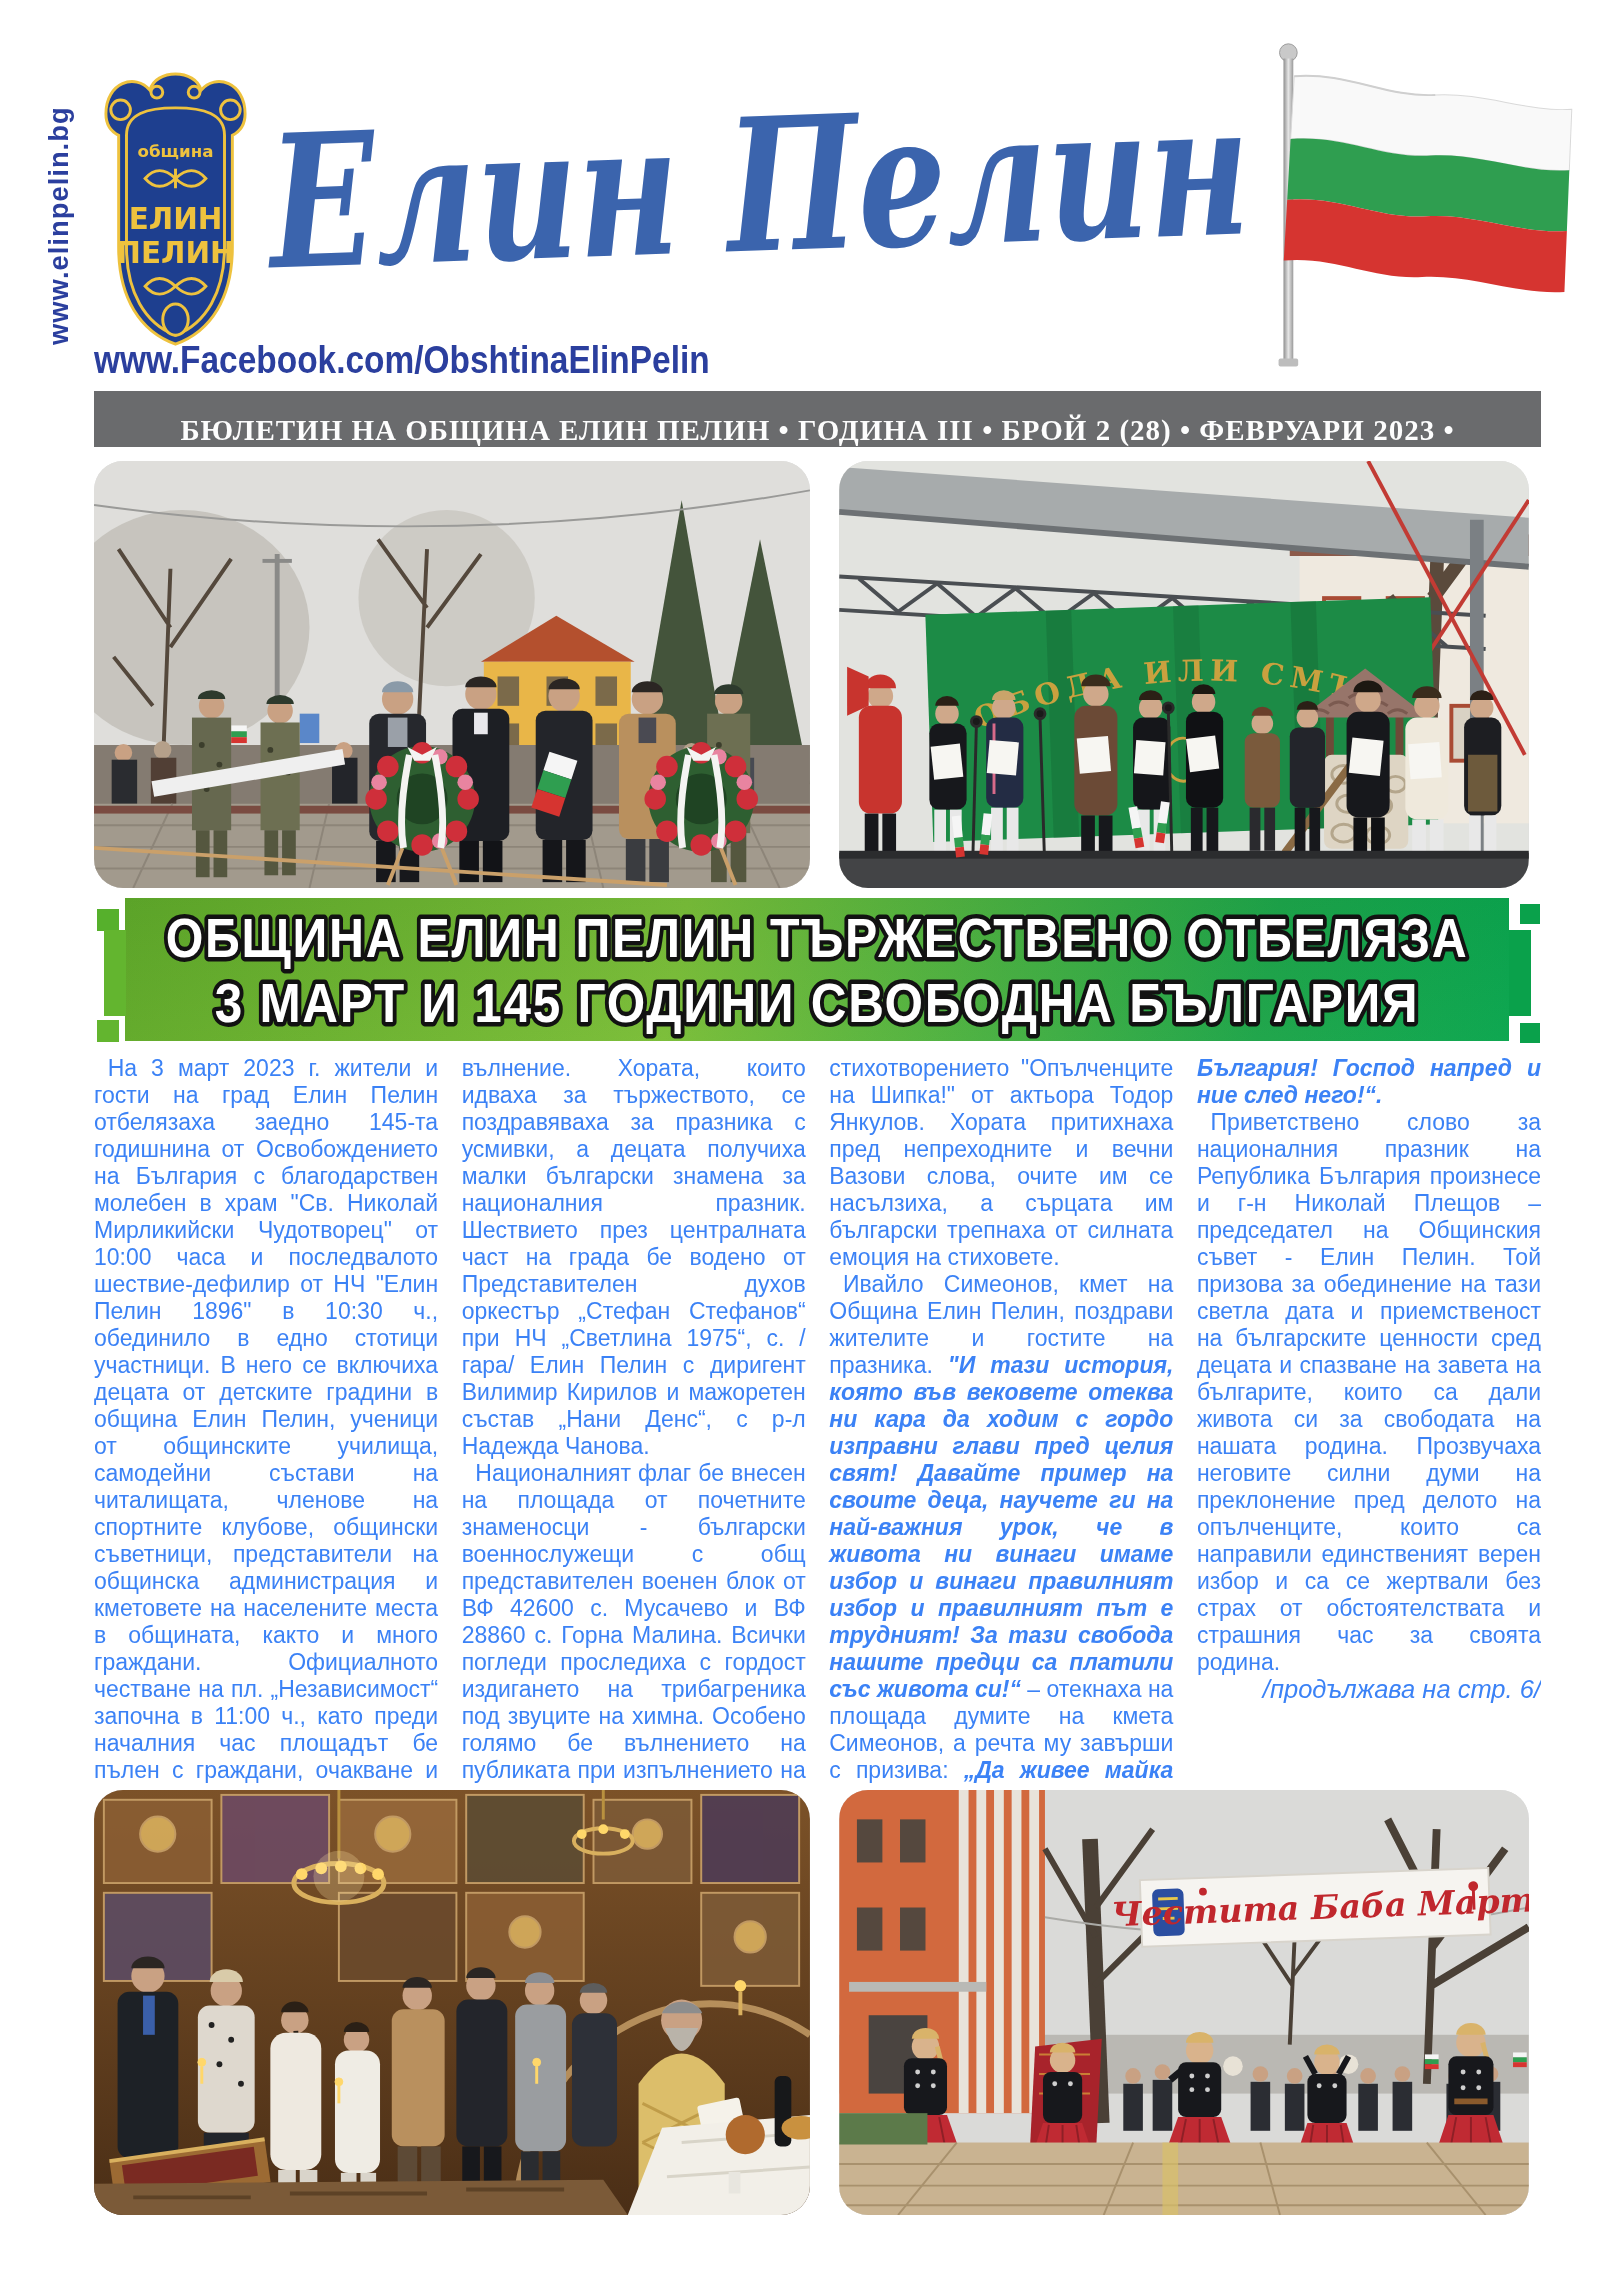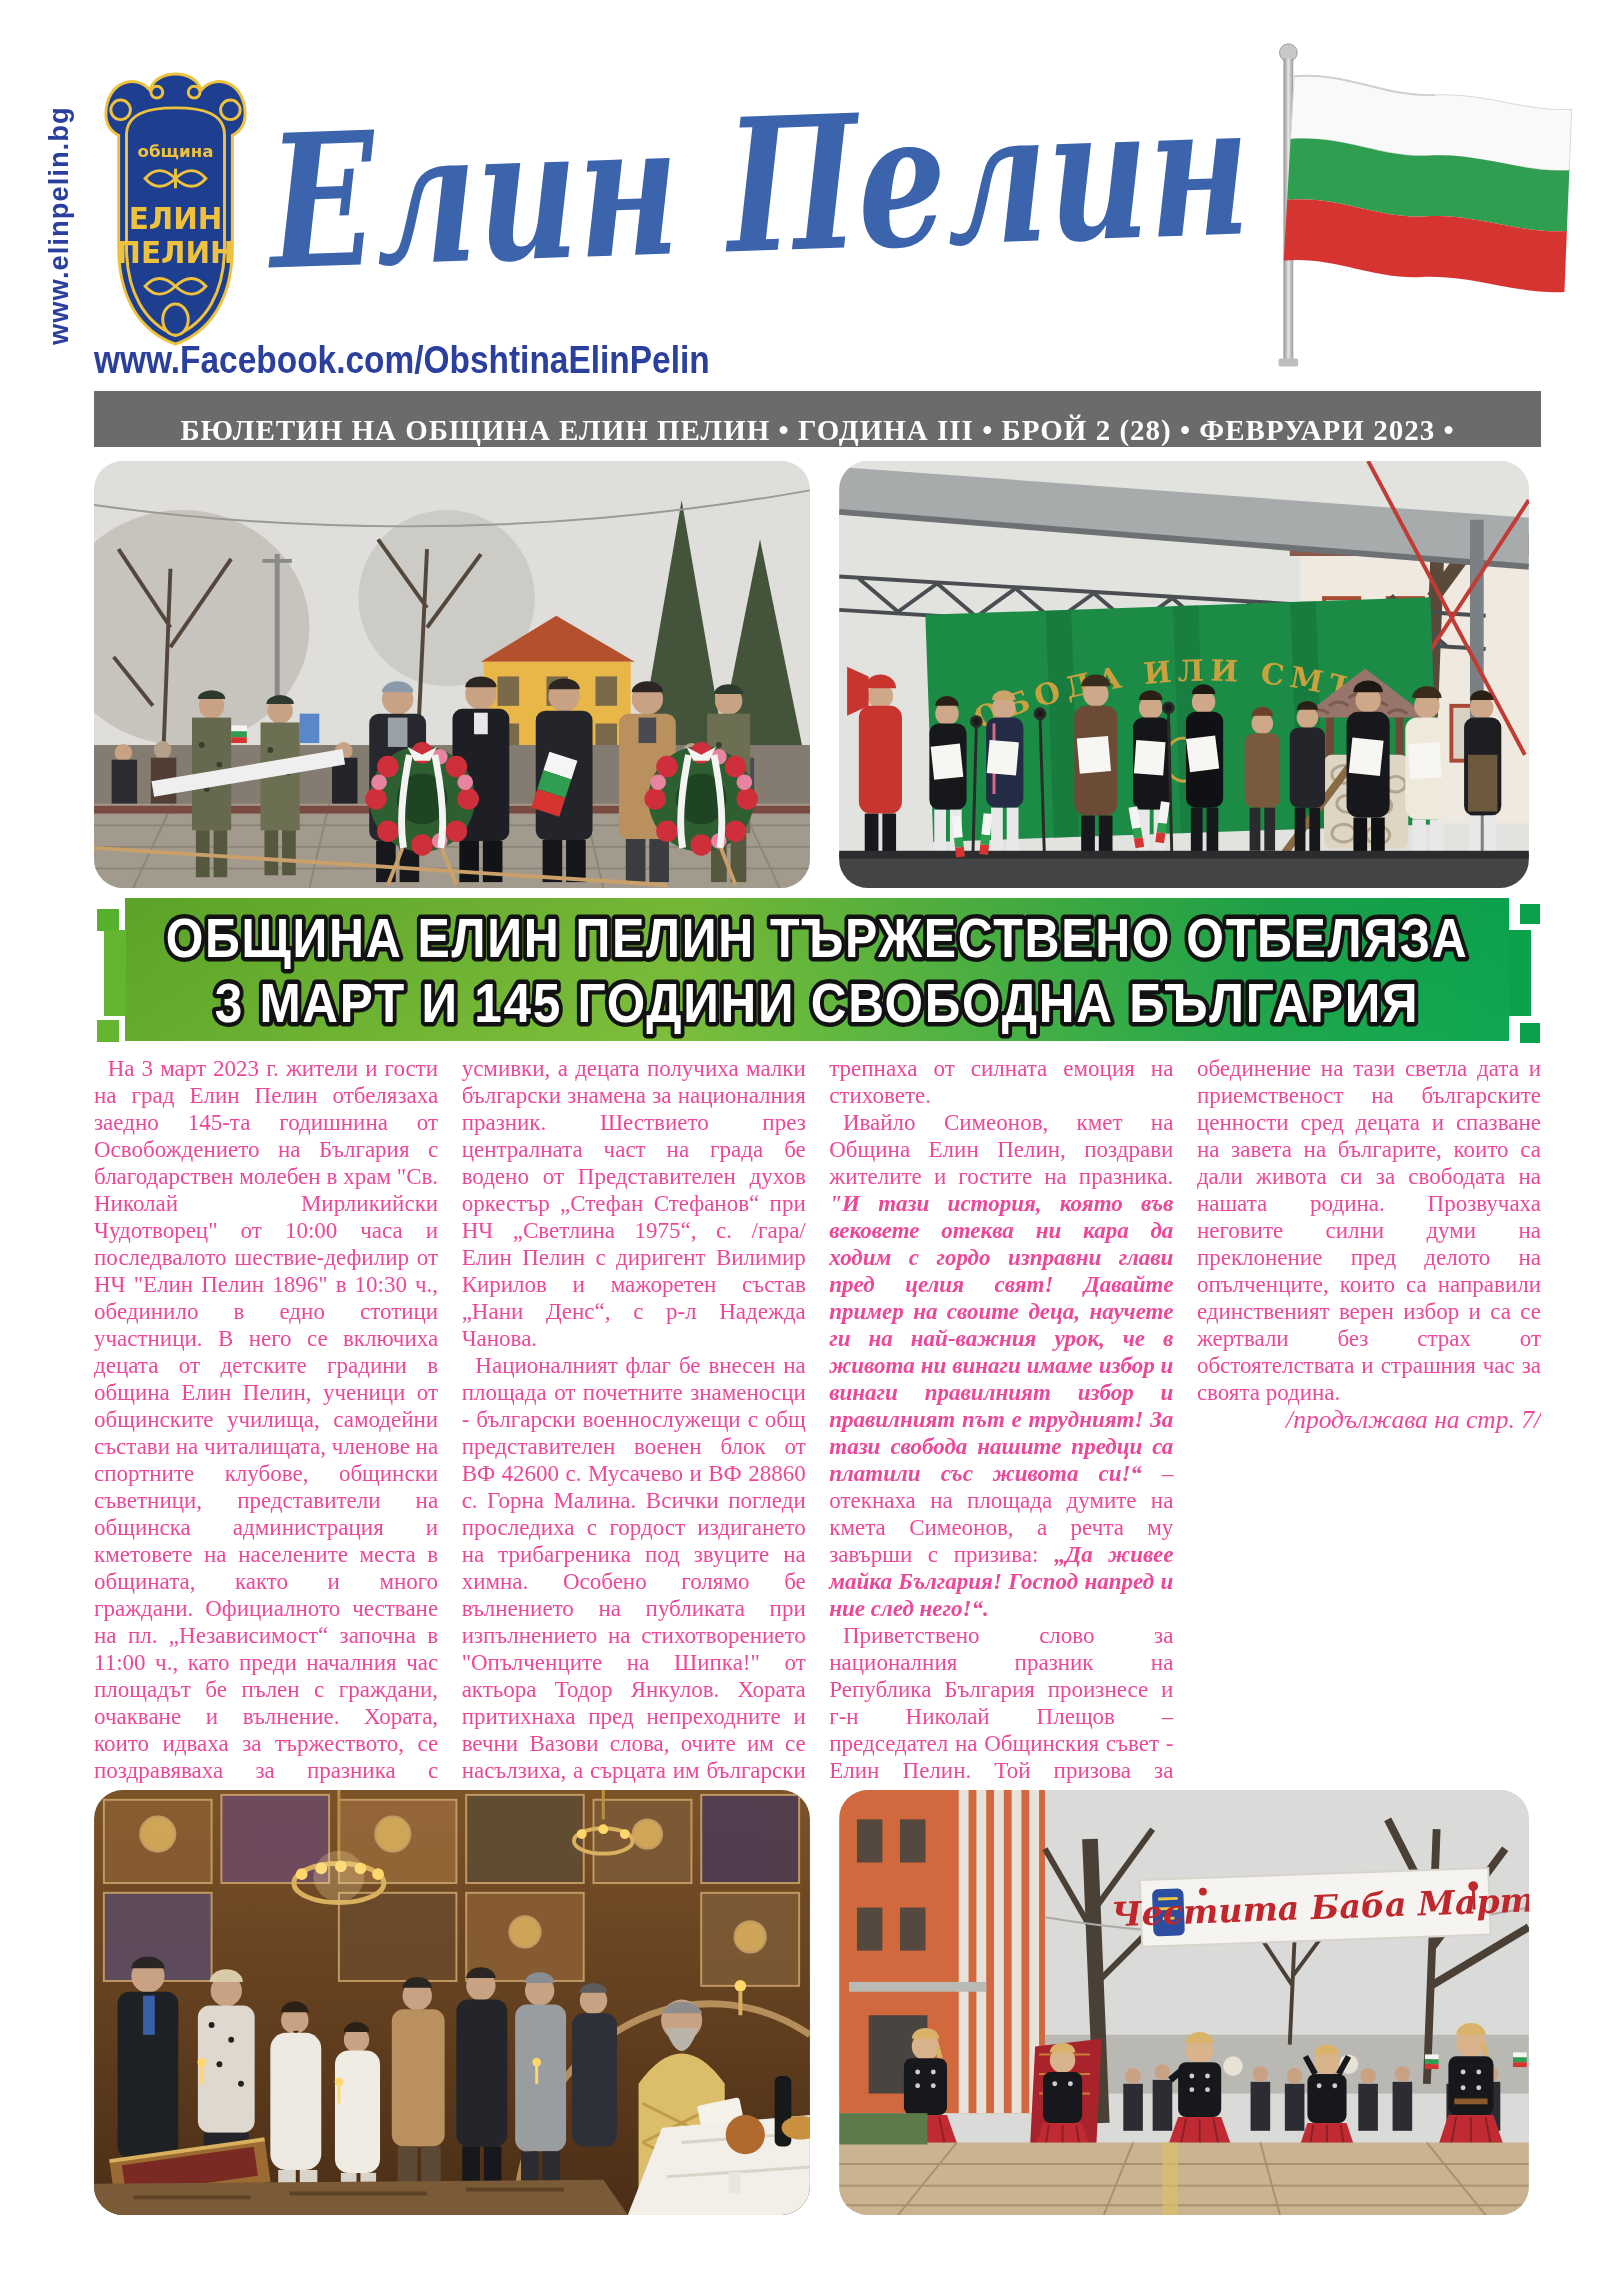--- a/index.html
+++ b/index.html
@@ -32,21 +32,21 @@
       background:linear-gradient(170deg,rgba(0,60,0,.14),rgba(255,255,120,.06)),
                  linear-gradient(100deg,#6ab42f 0%,#7fc43c 40%,#16a34b 82%,#00a24f 100%)}
   .px{position:absolute}
   .banner-svg{position:absolute;left:125px;top:898px;width:1384px;height:143px}
   .banner-svg text{font-family:"Liberation Sans",sans-serif;font-weight:bold;fill:#ffffff;
       stroke:#121212;stroke-width:9px;paint-order:stroke;stroke-linejoin:round;letter-spacing:2px}
 
   
   .article{position:absolute;left:94px;top:1055px;width:1447px;height:733px;
       column-count:4;column-gap:23.5px;column-fill:auto;overflow:hidden;
-      font-family:Liberation Serif, serif;font-size:23px;line-height:27px;color:#ec4899;text-align:justify}
+      font-family:Liberation Sans, sans-serif;font-size:23px;line-height:27px;color:#3b82f6;text-align:justify}
   .article p{text-indent:13.7px;margin:0}
   .run-normal{font-style:normal;font-weight:normal}
   .run-bi{font-weight:bold;font-style:italic}
   .run-i{font-style:italic}
   .p-right{text-align:right;font-size:25.5px}
 </style>
 </head>
 <body>
 
 <div class="page">
@@ -468,21 +468,21 @@
   <svg class="banner-svg" viewBox="0 0 1412 146">
     <text x="706" y="60" text-anchor="middle" font-size="57" textLength="1330" lengthAdjust="spacingAndGlyphs">ОБЩИНА ЕЛИН ПЕЛИН ТЪРЖЕСТВЕНО ОТБЕЛЯЗА</text>
     <text x="706" y="127" text-anchor="middle" font-size="57" textLength="1230" lengthAdjust="spacingAndGlyphs">3 МАРТ И 145 ГОДИНИ СВОБОДНА БЪЛГАРИЯ</text>
   </svg>
 
   <div class="article">
       <p><span class="run-normal">На 3 март 2023 г. жители и гости на град Елин Пелин отбелязаха заедно 145-та годишнина от Освобождението на България с благодарствен молебен в храм "Св. Николай Мирликийски Чудотворец" от 10:00 часа и последвалото шествие-дефилир от НЧ "Елин Пелин 1896" в 10:30 ч., обединило в едно стотици участници. В него се включиха децата от детските градини в община Елин Пелин, ученици от общинските училища, самодейни състави на читалищата, членове на спортните клубове, общински съветници, представители на общинска администрация и кметовете на населените места в общината, както и много граждани. Официалното честване на пл. „Независимост“ започна в 11:00 ч., като преди началния час площадът бе пълен с граждани, очакване и вълнение. Хората, които идваха за тържеството, се поздравяваха за празника с усмивки, а децата получиха малки български знамена за националния празник. Шествието през централната част на града бе водено от Представителен духов оркестър „Стефан Стефанов“ при НЧ „Светлина 1975“, с. /гара/ Елин Пелин с диригент Вилимир Кирилов и мажоретен състав „Нани Денс“, с р-л Надежда Чанова.</span></p>
       <p><span class="run-normal">Националният флаг бе внесен на площада от почетните знаменосци - български военнослужещи с общ представителен военен блок от ВФ 42600 с. Мусачево и ВФ 28860 с. Горна Малина. Всички погледи проследиха с гордост издигането на трибагреника под звуците на химна. Особено голямо бе вълнението на публиката при изпълнението на стихотворението "Опълченците на Шипка!" от актьора Тодор Янкулов. Хората притихнаха пред непреходните и вечни Вазови слова, очите им се насълзиха, а сърцата им български трепнаха от силната емоция на стиховете.</span></p>
       <p><span class="run-normal">Ивайло Симеонов, кмет на Община Елин Пелин, поздрави жителите и гостите на празника. </span><span class="run-bi">"И тази история, която във вековете отеква ни кара да ходим с гордо изправни глави пред целия свят! Давайте пример на своите деца, научете ги на най-важния урок, че в живота ни винаги имаме избор и винаги правилният избор и правилният път е трудният! За тази свобода нашите предци са платили със живота си!“</span><span class="run-normal"> – отекнаха на площада думите на кмета Симеонов, а речта му завърши с призива: </span><span class="run-bi">„Да живее майка България! Господ напред и ние след него!“.</span></p>
       <p><span class="run-normal">Приветствено слово за националния празник на Република България произнесе и г-н Николай Плещов – председател на Общинския съвет - Елин Пелин. Той призова за обединение на тази светла дата и приемственост на българските ценности сред децата и спазване на завета на българите, които са дали живота си за свободата на нашата родина. Прозвучаха неговите силни думи на преклонение пред делото на опълченците, които са направили единственият верен избор и са се жертвали без страх от обстоятелствата и страшния час за своята родина.</span></p>
-      <p class="p-right"><span class="run-i">/продължава на стр. 7/</span></p>
+      <p class="p-right"><span class="run-i">/продължава на стр. 6/</span></p>
     </div>
 
   <div class="photo" id="photo-bl">
     <svg viewBox="0 0 731 434">
       <defs>
         <linearGradient id="churchG" x1="0" y1="0" x2="0" y2="1">
           <stop offset="0" stop-color="#7c5228"></stop>
             <stop offset="1" stop-color="#4a2e16"></stop>
         </linearGradient>
       </defs>

